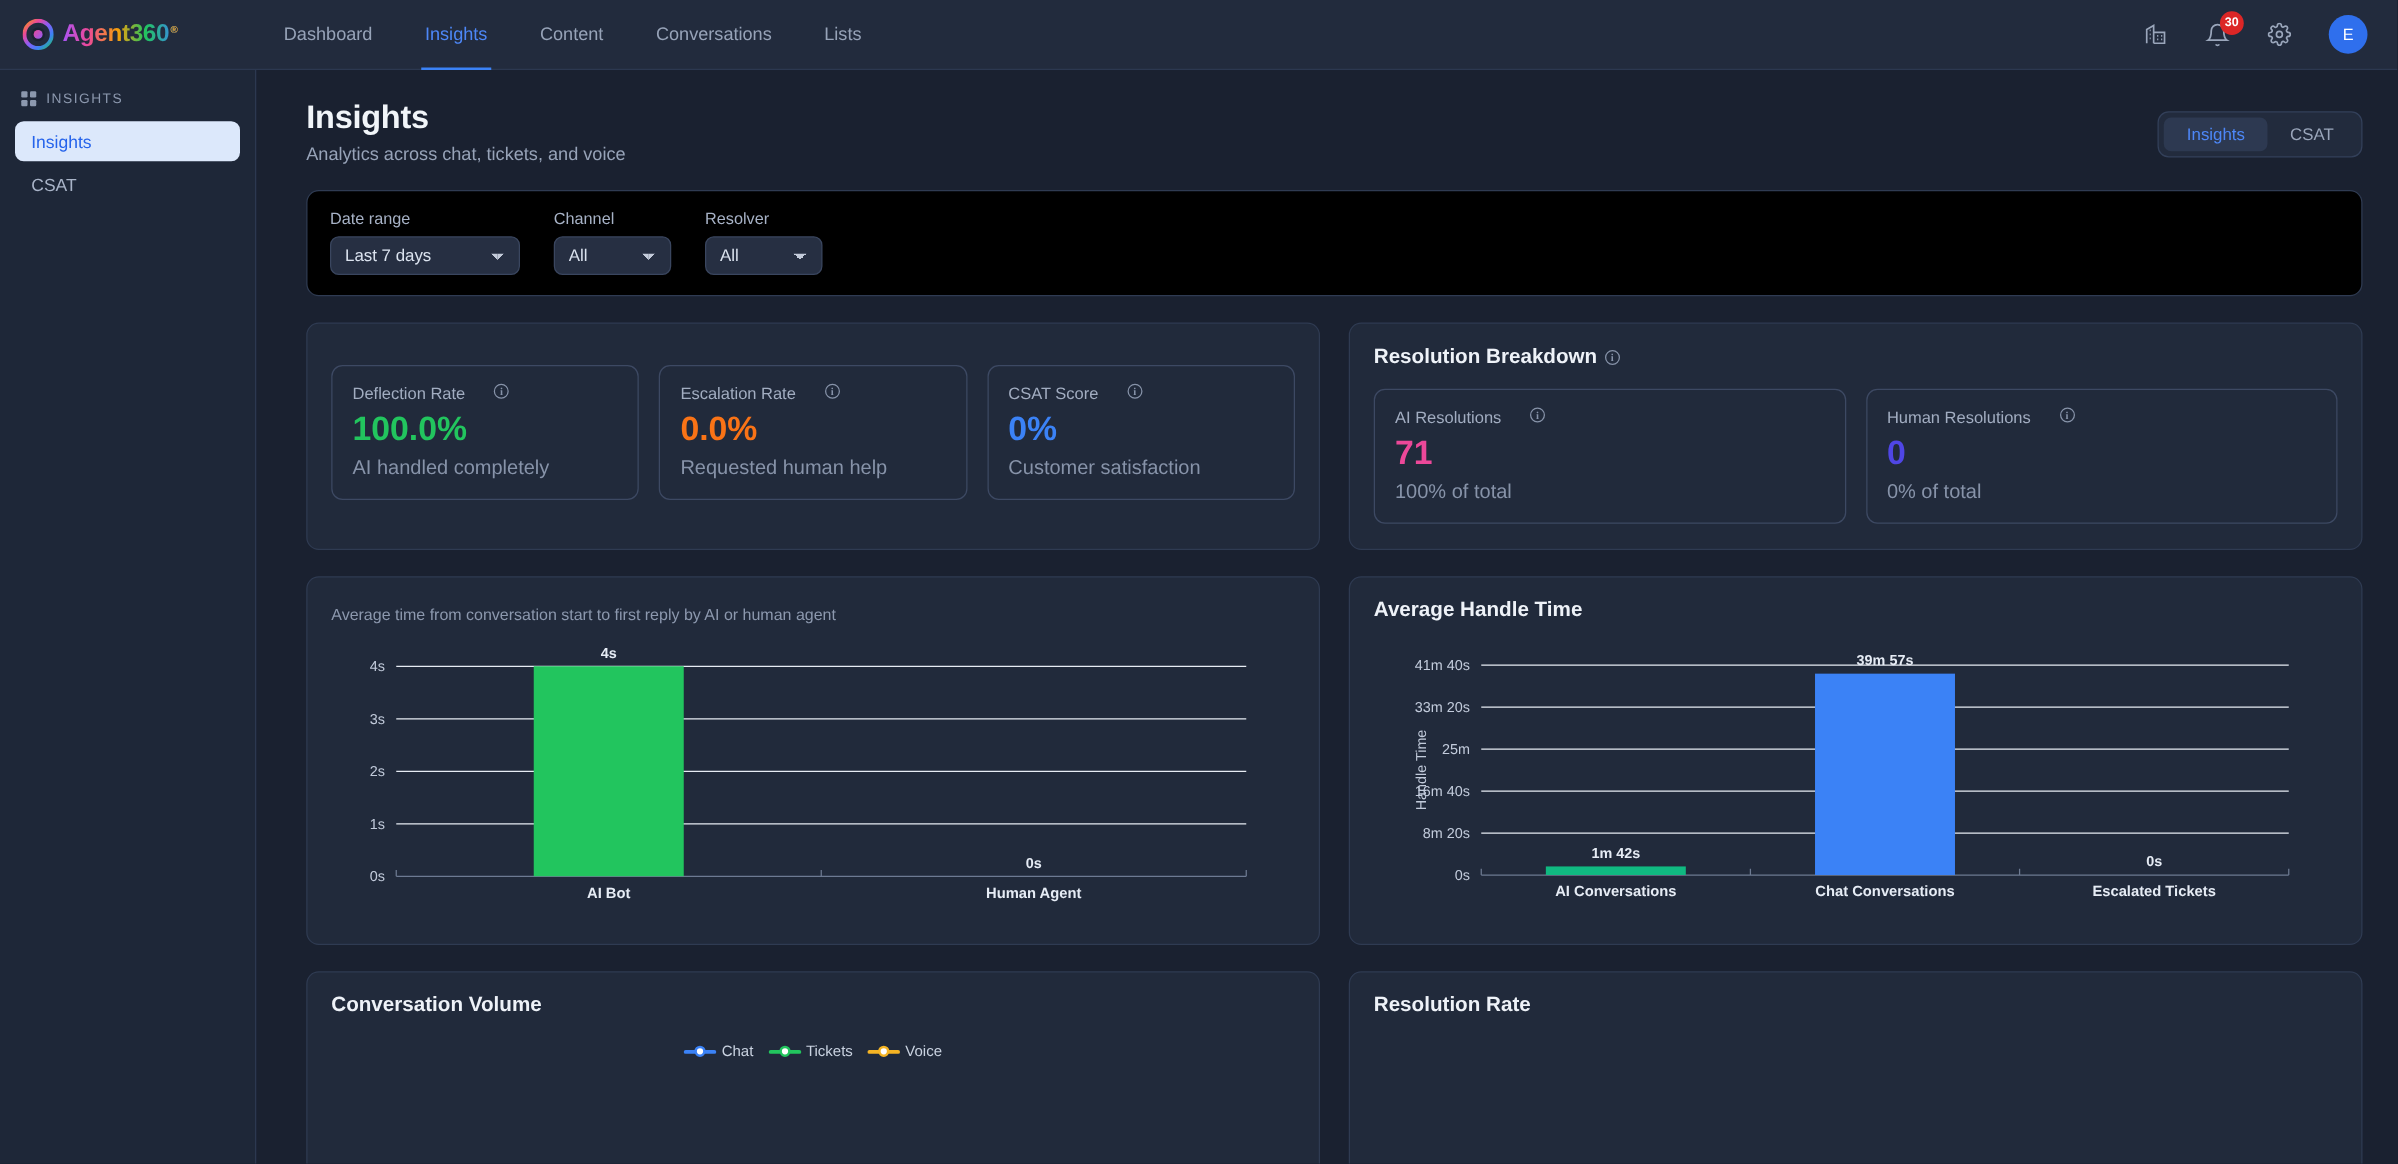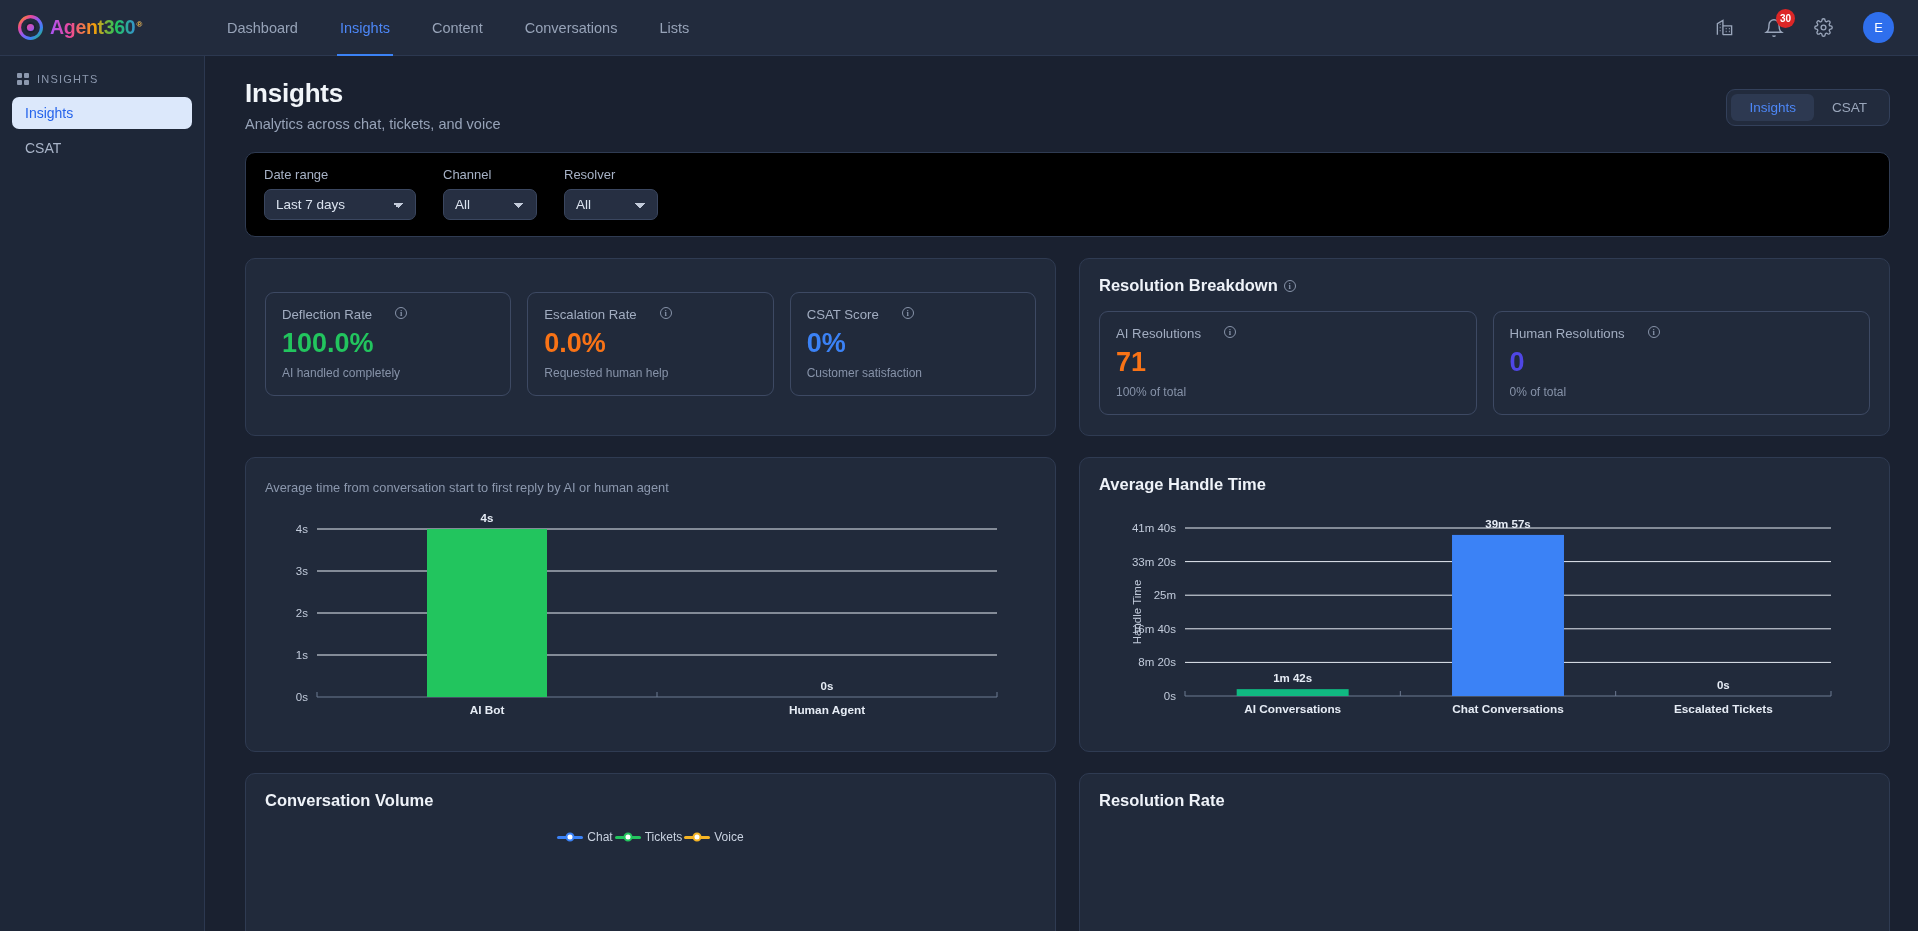--- a/index.html
+++ b/index.html
@@ -136,21 +136,21 @@
 
   .metric-row { display: flex; gap: 16px; margin-top: 16px; }
   .metric {
     flex: 1; border: 1px solid #3d4963; border-radius: 9px;
     padding: 14px 16px 15px 16px; min-width: 0;
   }
   .m-label {
     font-size: 13.2px; color: #a2adc1; display: flex; align-items: flex-start; gap: 23px;
   }
   .m-value { font-size: 27px; font-weight: 700; margin-top: 7px; line-height: 1.05; }
-  .m-foot { font-size: 12px; color: #8793a9; margin-top: 9px; }
+  .m-foot { font-size: 16px; color: #8793a9; margin-top: 9px; }
 
   .info-i {
     width: 12px; height: 12px; border-radius: 50%;
     border: 1px solid #8793a9; color: #8793a9;
     font-size: 8.5px; line-height: 10px; text-align: center;
     display: inline-block; font-style: normal; cursor: pointer;
     font-family: "Liberation Serif", serif; font-weight: 700;
   }
 
   
@@ -159,21 +159,21 @@
   .tick-lbl { font-size: 11.5px; fill: #c2cbdb; font-family: "Liberation Sans", sans-serif; }
   .cat-lbl { font-size: 11.8px; fill: #e6ecf5; font-weight: 700; font-family: "Liberation Sans", sans-serif; }
   .val-lbl { font-size: 11.5px; fill: #e6ecf5; font-weight: 700; font-family: "Liberation Sans", sans-serif; }
   .axis-title { font-size: 11.5px; fill: #c2cbdb; font-family: "Liberation Sans", sans-serif; }
   .gridline { stroke: #e7ecf4; stroke-width: 1; }
   .axisline { stroke: #6d7a92; stroke-width: 1; }
 
   
   .row3 { display: flex; gap: 23px; margin-top: 21px; }
   .panel-bottom { height: 200px; overflow: hidden; }
-  .legend { display: flex; justify-content: center; gap: 2px; margin-top: 20px; }
+  .legend { display: flex; justify-content: center; gap: 12px; margin-top: 20px; }
   .legend-item { display: flex; align-items: center; gap: 4px; font-size: 12px; color: #c9d2e0; }
   .lg-line { width: 26px; height: 3px; border-radius: 2px; position: relative; display:block; }
   .lg-dot {
     position: absolute; left: 50%; top: 50%; transform: translate(-50%,-50%);
     width: 9px; height: 9px; border-radius: 50%; background: #fff;
   }
 </style>
 </head>
 <body>
 
@@ -324,21 +324,21 @@
           <span>Resolution Breakdown</span>
           <i class="info-i">i</i>
         </div>
         <div class="metric-row">
 
           <div class="metric">
             <div class="m-label">
               <span>AI Resolutions</span>
               <i class="info-i">i</i>
             </div>
-            <div class="m-value" style="color:#f97316">71</div>
+            <div class="m-value" style="color:#ec4899">71</div>
             <div class="m-foot">100% of total</div>
           </div>
 
           <div class="metric">
             <div class="m-label">
               <span>Human Resolutions</span>
               <i class="info-i">i</i>
             </div>
             <div class="m-value" style="color:#4f46e5">0</div>
             <div class="m-foot">0% of total</div>

